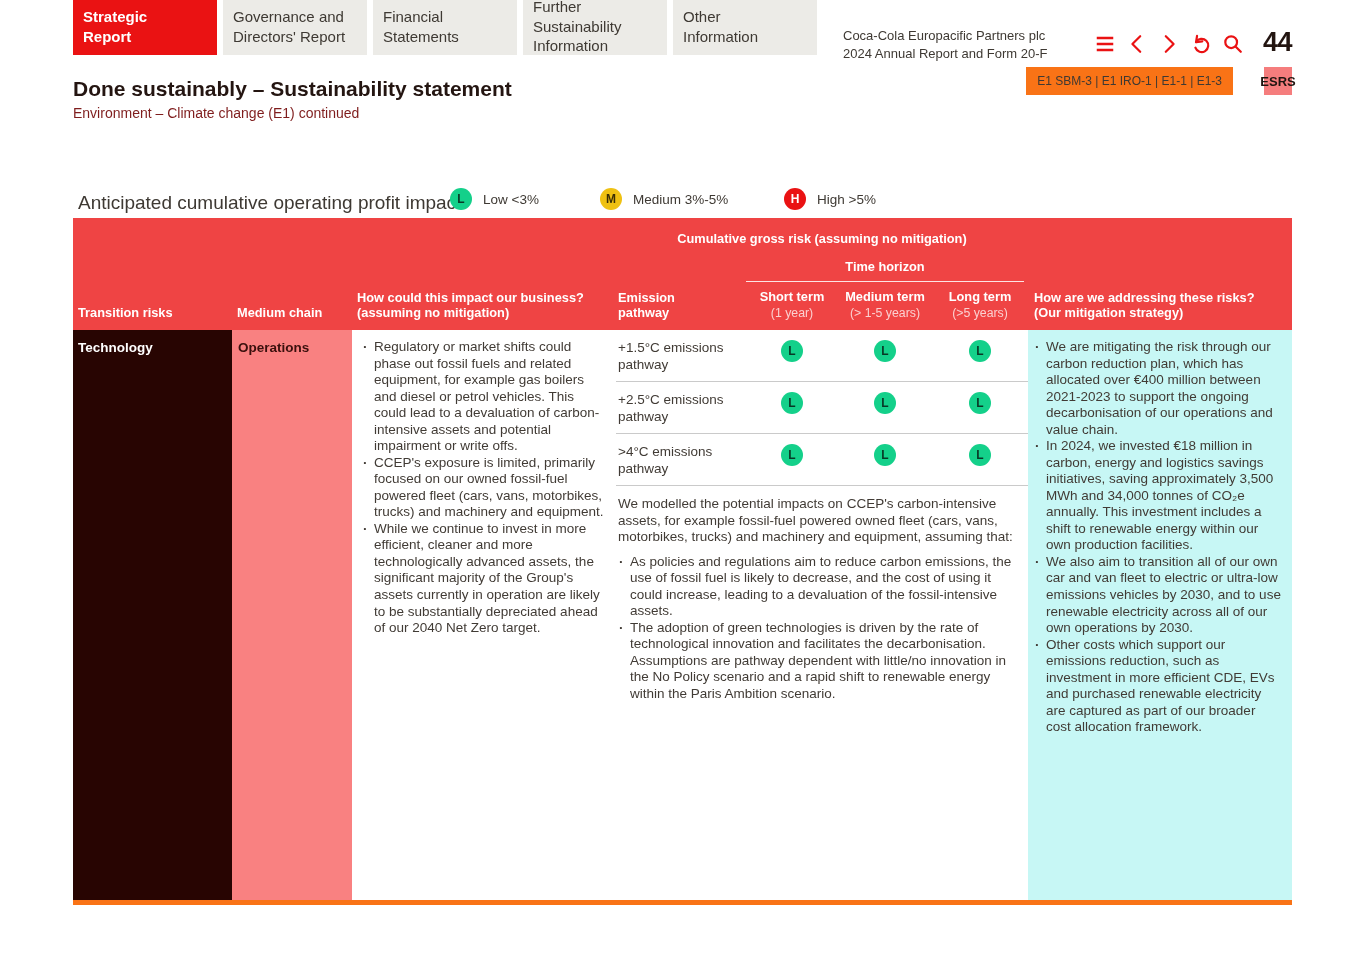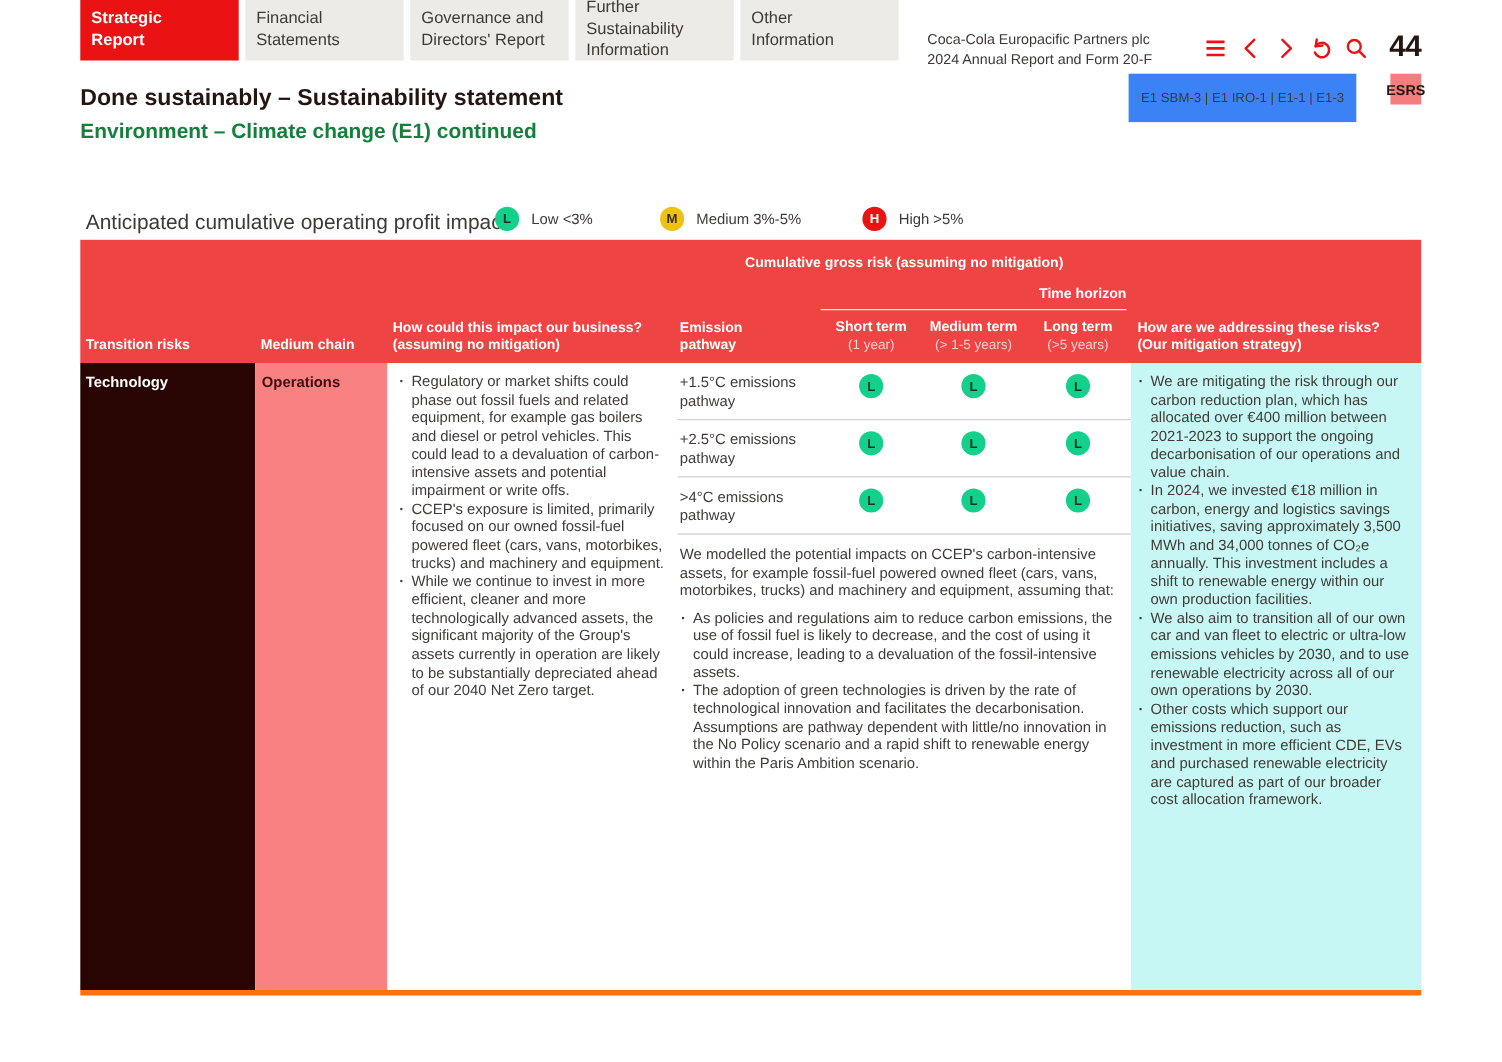--- a/index.html
+++ b/index.html
@@ -14,44 +14,44 @@
   .tab.active{background:#EA1213;color:#ffffff;font-weight:700;}
   .brand{position:absolute;left:843px;top:27px;font-size:13px;line-height:1.35;color:#3E3933;}
   .navicons{position:absolute;left:1094px;top:33px;display:flex;gap:10px;align-items:center;}
   .icon-btn{width:22px;height:22px;display:flex;align-items:center;justify-content:center;cursor:pointer;}
   .icon-btn svg{width:22px;height:22px;}
   .pagenum{position:absolute;right:73px;top:27px;font-size:27px;font-weight:800;
            color:#231511;letter-spacing:-0.5px;}
 
   
   .title{position:absolute;left:73px;top:63px;font-size:21px;font-weight:700;color:#241511;}
-  .subtitle{position:absolute;left:73px;top:93px;font-size:19px;font-weight:700;color:#15803d;}
-  .esrs-refs{position:absolute;right:132px;top:67px;height:44px;display:flex;align-items:center;
-             padding:0 11px;background:#3b82f6;font-size:12px;color:#3E3933;box-sizing:border-box;}
+  .subtitle{position:absolute;left:73px;top:93px;font-size:14px;font-weight:400;color:#7f1d1d;}
+  .esrs-refs{position:absolute;right:132px;top:67px;height:28px;display:flex;align-items:center;
+             padding:0 11px;background:#f97316;font-size:12px;color:#3E3933;box-sizing:border-box;}
   .esrs-badge{position:absolute;right:73px;top:67px;width:28px;height:28px;background:#F57D7D;
               display:flex;align-items:center;justify-content:center;font-weight:800;
               font-size:13px;color:#201510;}
 
   
   .legend{position:absolute;left:78px;top:187px;width:1210px;height:26px;}
   .legend-title{position:absolute;left:0;top:5px;font-size:19px;color:#3E3933;}
   .cbadge{width:22px;height:22px;border-radius:50%;display:inline-flex;align-items:center;
           justify-content:center;font-size:12px;font-weight:800;box-sizing:border-box;}
   .b-low{background:#14D08A;color:#083826;}
   .b-med{background:#EFC112;color:#3A2E05;}
   .b-high{background:#EA1213;color:#ffffff;}
   .li-badge{position:absolute;top:1px;}
   .li-label{position:absolute;top:5px;font-size:13.5px;color:#3E3933;}
 
   
   .risk-table{position:absolute;left:73px;top:218px;width:1219px;}
   .thead{position:relative;height:112px;background:#ef4444;color:#fff;}
   .group-label{position:absolute;left:543px;top:13px;width:412px;text-align:center;
                font-weight:700;font-size:12.8px;}
-  .time-horizon{position:absolute;left:673px;top:41px;width:278px;text-align:right;
+  .time-horizon{position:absolute;left:673px;top:41px;width:278px;text-align:center;
                 font-weight:700;font-size:12.8px;padding-bottom:7px;box-sizing:border-box;
                 border-bottom:1px solid rgba(255,255,255,0.85);}
   .head-cols{position:absolute;left:0;bottom:0;width:100%;display:grid;
              grid-template-columns:159px 120px 264px 130px 92px 94px 96px 264px;
              align-items:end;padding-bottom:9px;font-weight:700;font-size:12.8px;line-height:1.22;}
   .hc{padding-left:5px;box-sizing:border-box;}
   .hc.center{text-align:center;padding-left:0;}
   .hc .sub{display:block;font-weight:400;color:rgba(255,255,255,0.75);font-size:12.3px;margin-top:1px;}
   .hc3{padding-right:26px;}
   .hc4{padding-left:2px;padding-right:26px;}
@@ -77,24 +77,24 @@
   .c4text .intro{margin-bottom:8px;}
 </style>
 </head>
 <body>
 
 <div class="page">
 
   <nav class="tabs">
     <div class="tab active">Strategic
 Report</div>
+    <div class="tab">Governance and
+Directors' Report</div>
     <div class="tab">Financial
 Statements</div>
-    <div class="tab">Governance and
-Directors' Report</div>
     <div class="tab">Further Sustainability
 Information</div>
     <div class="tab">Other
 Information</div>
   </nav>
 
   <div class="brand">
     <div>Coca-Cola Europacific Partners plc</div>
     <div>2024 Annual Report and Form 20-F</div>
   </div>

